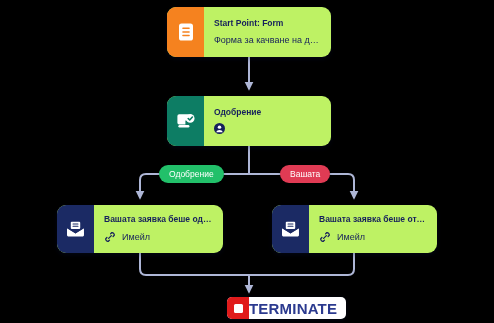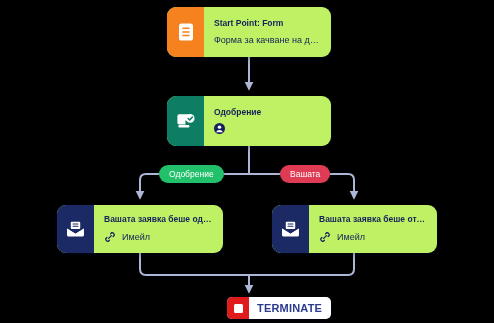--- a/index.html
+++ b/index.html
@@ -133,22 +133,22 @@
     align-items: center;
     justify-content: center;
   }
   #node-terminate .term-icon .stop {
     width: 9px;
     height: 9px;
     background: #ffffff;
     border-radius: 1.5px;
   }
   #node-terminate .term-label {
-    padding: 0 9px 0 8px;
-    font-size: 11px;
+    padding: 0 9px 0 0;
+    font-size: 15px;
     font-weight: bold;
     letter-spacing: 0.2px;
     color: #2b3a8f;
     white-space: nowrap;
     text-align: right;
   }
 </style>
 </head>
 <body>
 

